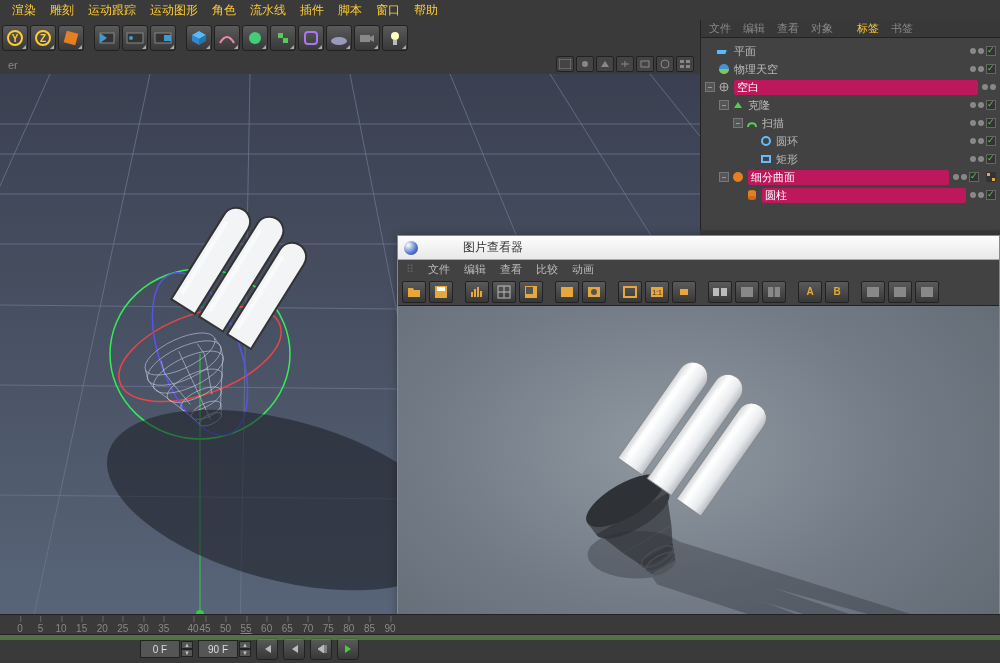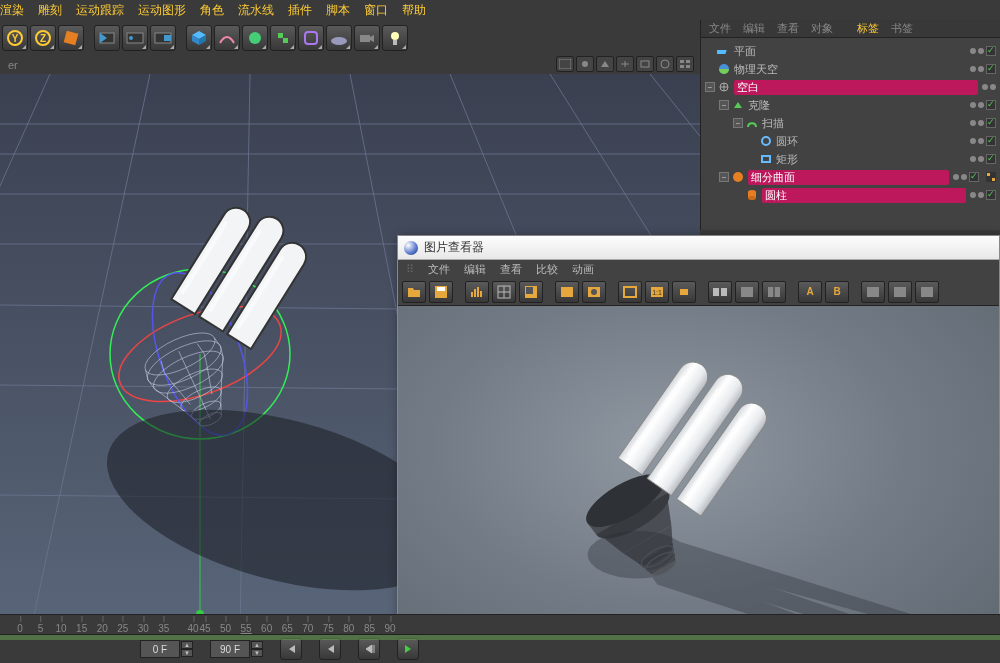--- a/index.html
+++ b/index.html
@@ -1,37 +1,37 @@
 <!DOCTYPE html>
 <html><head>
 <meta charset="utf-8">
 <style>
 * { margin: 0; padding: 0; box-sizing: border-box; font-family: "Microsoft YaHei", sans-serif; }
 body { background: #3a3a3a; width: 1000px; height: 663px; overflow: hidden; position: relative; color: #c0c0c0; font-size: 11px; }
 
-.menubar { height: 20px; background: #3a3a3a; display: flex; align-items: center; padding-left: 0; }
+.menubar { height: 20px; background: #3a3a3a; display: flex; align-items: center; padding-left: 12px; }
 .menubar span { color: #ffcc33; margin-right: 14px; cursor: pointer; font-size: 12px; }
 
 .toolbar { height: 36px; background: #3a3a3a; display: flex; align-items: center; padding-left: 2px; gap: 2px; }
 .tbtn { width: 26px; height: 26px; border-radius: 3px; display: flex; align-items: center; justify-content: center; cursor: pointer; position: relative; }
 .tbtn.grad { background: linear-gradient(#5a5a5a,#383838); border: 1px solid #222; }
 .tbtn svg { width: 20px; height: 20px; }
 .tri { position: absolute; bottom: 1px; right: 1px; width: 0; height: 0; border-left: 4px solid transparent; border-bottom: 4px solid #aaa; }
 .sep { width: 6px; }
 
 .statusbar { position: absolute; top: 56px; left: 0; width: 700px; height: 18px; background: #3a3a3a; padding-left: 8px; color: #888; font-size: 11px; display: flex; align-items: center; }
 
 .viewport { position: absolute; top: 74px; left: 0; width: 700px; height: 540px; background: linear-gradient(#3a4050,#586478); overflow: hidden; }
 .grid-persp { position: absolute; top: 0; left: 0; width: 100%; height: 100%; }
 
 .timeline { position: absolute; top: 614px; left: 0; width: 1000px; height: 49px; background: #3a3a3a; border-top: 1px solid #222; }
 .timeruler { height: 20px; display: flex; position: relative; border-bottom: 1px solid #222; }
 .tick { position: absolute; bottom: 0; color: #888; font-size: 10px; transform: translateX(-50%); }
 .tick::before { content: ""; position: absolute; bottom: 12px; left: 50%; width: 1px; height: 6px; background: #666; }
-.timecontrols { height: 28px; display: flex; align-items: center; gap: 17px; padding-left: 140px; }
+.timecontrols { height: 28px; display: flex; align-items: center; gap: 5px; padding-left: 140px; }
 .frame-input { width: 40px; height: 18px; background: #555; border: 1px solid #222; color: #ddd; font-size: 10px; text-align: center; }
 .spinners { display: flex; flex-direction: column; }
 .spinners div { width: 12px; height: 8px; background: #555; border: 1px solid #222; font-size: 6px; text-align: center; line-height: 6px; cursor: pointer; }
 .playbtn { width: 22px; height: 22px; background: linear-gradient(#5a5a5a,#383838); border: 1px solid #222; border-radius: 3px; display: flex; align-items: center; justify-content: center; cursor: pointer; }
 .playtrack { position: absolute; top: 20px; left: 0; width: 100%; height: 5px; background: #6aa84f; opacity: 0.5; }
 
 .objpanel { position: absolute; top: 20px; right: 0; width: 300px; height: 210px; background: #424242; border-left: 1px solid #222; }
 .objtabs { height: 18px; display: flex; background: #383838; padding-left: 8px; gap: 12px; align-items: center; border-bottom: 1px solid #222; }
 .objtabs span { color: #888; font-size: 11px; cursor: pointer; }
 .objtabs span.active { color: #ffcc33; margin-left: 12px; }
@@ -42,21 +42,21 @@
 .row .icon { width: 14px; height: 14px; margin-right: 3px; display: flex; align-items: center; justify-content: center; }
 .row .name { flex: 1; color: #bbb; font-size: 11px; white-space: nowrap; }
 .row .name.sel { color: #fff; background: #be185d; padding: 0 3px; border-radius: 2px; }
 .row .vis { display: flex; gap: 2px; margin-left: 4px; align-items: center; }
 .dot { width: 6px; height: 6px; border-radius: 50%; }
 .dot.grey { background: #888; }
 .chk { width: 10px; height: 10px; border: 1px solid #666; background: #333; position: relative; }
 .chk.on::after { content: "✓"; color: #5c5; font-size: 9px; position: absolute; top: -2px; left: 0; }
 
 .pic-viewer { position: absolute; top: 235px; left: 397px; width: 603px; height: 428px; background: #5a5a5a; border: 1px solid #888; box-shadow: 2px 2px 10px rgba(0,0,0,0.4); }
-.pv-title { height: 24px; background: linear-gradient(#fdfdfd,#e8e8e8); display: flex; align-items: center; padding: 0 6px; color: #333; font-size: 12px; border-bottom: 1px solid #aaa; }
+.pv-title { height: 24px; background: linear-gradient(#fdfdfd,#e8e8e8); display: flex; align-items: center; padding: 0 6px; color: #333; font-size: 12px; border-bottom: 1px solid #aaa; gap: 39px; }
 .pv-title .ico { width: 14px; height: 14px; margin-right: 6px; border-radius: 50%; background: radial-gradient(circle at 30% 30%, #fff, #5577cc 60%, #223366); }
 .pv-menu { height: 18px; background: #424242; display: flex; align-items: center; padding-left: 8px; gap: 14px; }
 .pv-menu span { color: #bbb; font-size: 11px; cursor: pointer; }
 .pv-tb { height: 28px; background: #424242; display: flex; align-items: center; padding-left: 4px; gap: 3px; border-bottom: 1px solid #222; }
 .pvbtn { width: 24px; height: 22px; background: linear-gradient(#5a5a5a,#383838); border: 1px solid #222; border-radius: 2px; display: flex; align-items: center; justify-content: center; cursor: pointer; }
 .pvbtn svg { width: 16px; height: 16px; }
 .pvbtn.ab { font-size: 10px; font-weight: bold; }
 .pv-canvas { width: 100%; height: calc(100% - 70px); background: radial-gradient(ellipse at 45% 40%, #9098a2 0%, #737b86 50%, #5e6670 100%); position: relative; overflow: hidden; }
 
 .nav-icons { position: absolute; top: 56px; right: 306px; display: flex; gap: 2px; }

